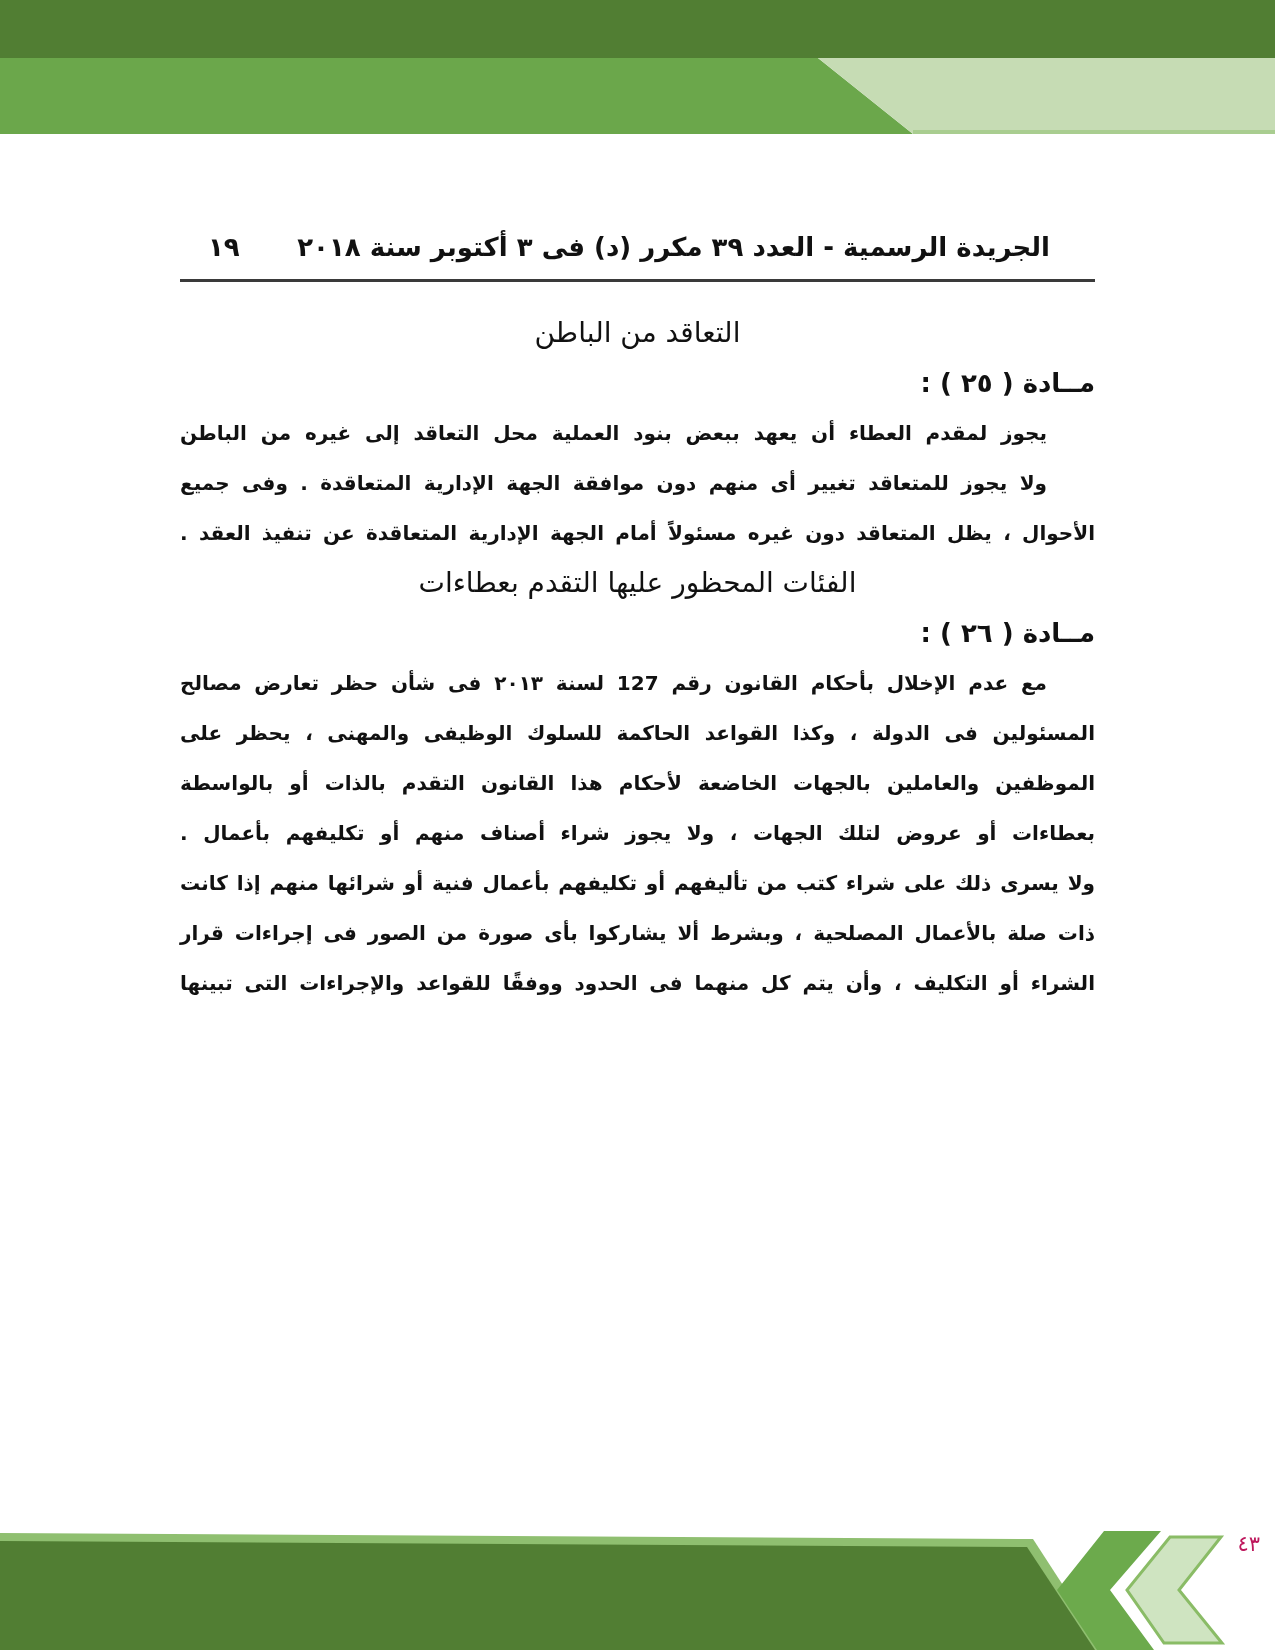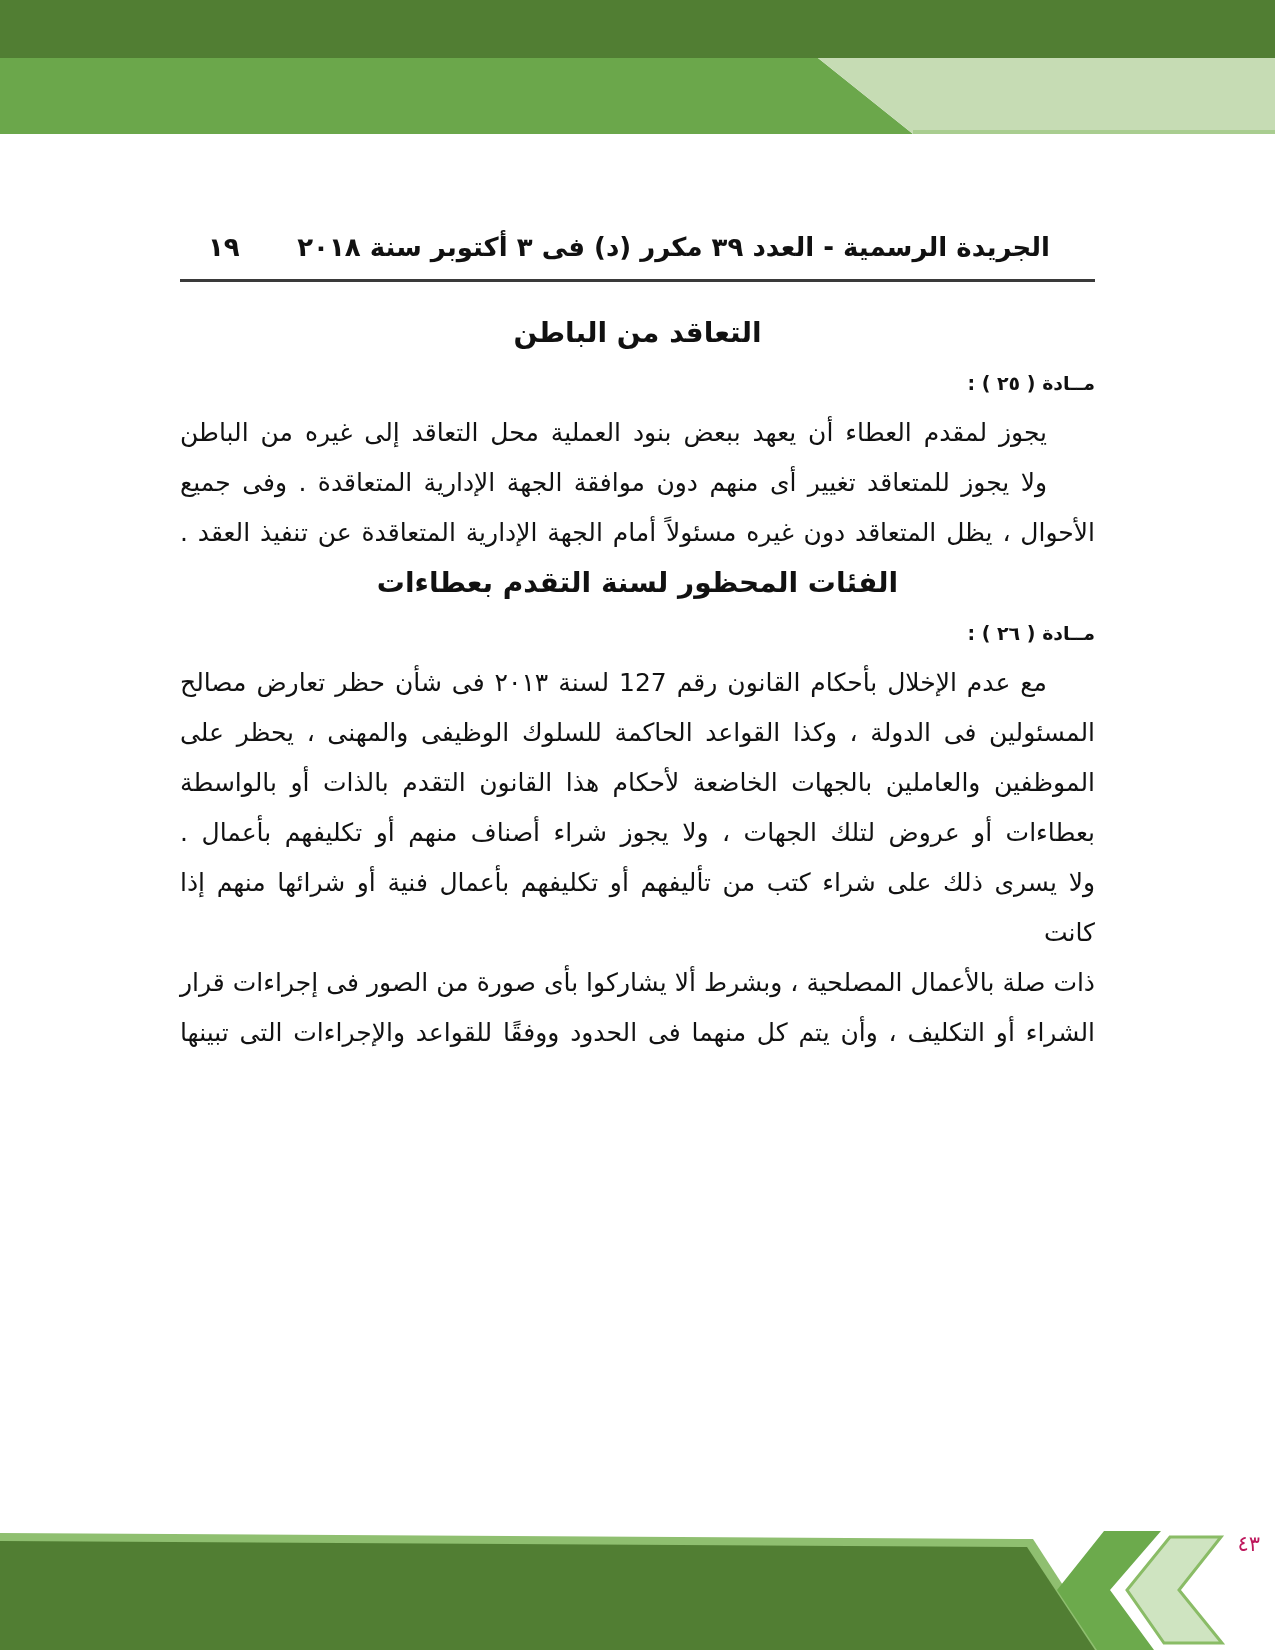--- a/index.html
+++ b/index.html
@@ -21,30 +21,30 @@
     display:flex; justify-content:space-between; align-items:baseline;
     font-weight:bold; font-size:26px; line-height:44px;
   }
   .gazette-title { margin-right:45px; white-space:nowrap; }
   .header-pagenum { margin-left:28px; }
   .rule {
     border:none; border-top:3px solid #3a3a3a;
     margin:10px 0 0 0; width:100%;
   }
   .section-heading {
-    font-size:28px; font-weight:bold; text-align:center;
+    font-size:28px; font-weight:normal; text-align:center;
     line-height:50px; margin:0;
   }
   .section-heading.first { margin-top:26px; }
   .article-label {
-    font-size:19px; font-weight:bold; text-align:right; line-height:50px;
+    font-size:26px; font-weight:bold; text-align:right; line-height:50px;
   }
   .para { margin:0; }
   .line {
-    font-size:25px; font-weight:normal; line-height:50px;
+    font-size:20px; font-weight:bold; line-height:50px;
     text-align:justify; text-align-last:justify;
   }
   .line.first { padding-right:48px; }
 
   .footer-num {
     position:absolute; top:1532px; right:15px;
     font-size:21px; color:#be185d; direction:rtl;
   }
 </style>
 </head>
@@ -75,21 +75,21 @@
             <div class="line first">يجوز لمقدم العطاء أن يعهد ببعض بنود العملية محل التعاقد إلى غيره من الباطن</div>
           </div>
           <div class="para">
             <div class="line first">ولا يجوز للمتعاقد تغيير أى منهم دون موافقة الجهة الإدارية المتعاقدة . وفى جميع</div>
             <div class="line">الأحوال ، يظل المتعاقد دون غيره مسئولاً أمام الجهة الإدارية المتعاقدة عن تنفيذ العقد .</div>
           </div>
         </div>
     </div>
 
     <div>
-      <h2 class="section-heading">الفئات المحظور لسنة التقدم بعطاءات</h2>
+      <h2 class="section-heading">الفئات المحظور عليها التقدم بعطاءات</h2>
       <div class="article-label">مــادة ( ٢٦ ) :</div>
       <div class="paragraphs">
           <div class="para">
             <div class="line first">مع عدم الإخلال بأحكام القانون رقم 127 لسنة ٢٠١٣ فى شأن حظر تعارض مصالح</div>
             <div class="line">المسئولين فى الدولة ، وكذا القواعد الحاكمة للسلوك الوظيفى والمهنى ، يحظر على</div>
             <div class="line">الموظفين والعاملين بالجهات الخاضعة لأحكام هذا القانون التقدم بالذات أو بالواسطة</div>
             <div class="line">بعطاءات أو عروض لتلك الجهات ، ولا يجوز شراء أصناف منهم أو تكليفهم بأعمال .</div>
             <div class="line">ولا يسرى ذلك على شراء كتب من تأليفهم أو تكليفهم بأعمال فنية أو شرائها منهم إذا كانت</div>
             <div class="line">ذات صلة بالأعمال المصلحية ، وبشرط ألا يشاركوا بأى صورة من الصور فى إجراءات قرار</div>
             <div class="line">الشراء أو التكليف ، وأن يتم كل منهما فى الحدود ووفقًا للقواعد والإجراءات التى تبينها</div>

